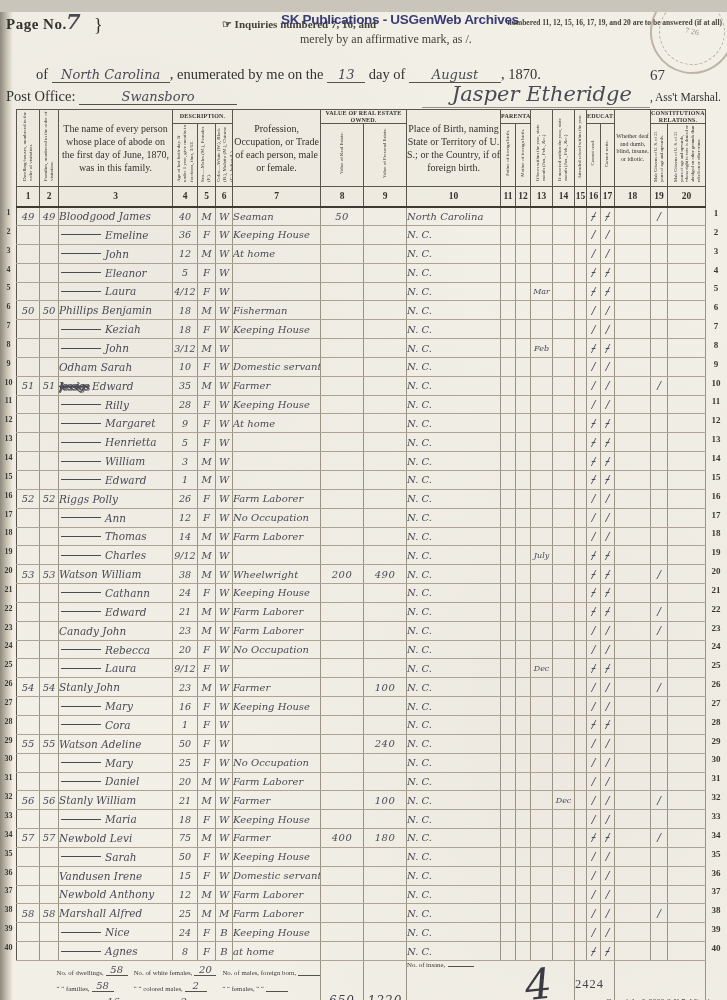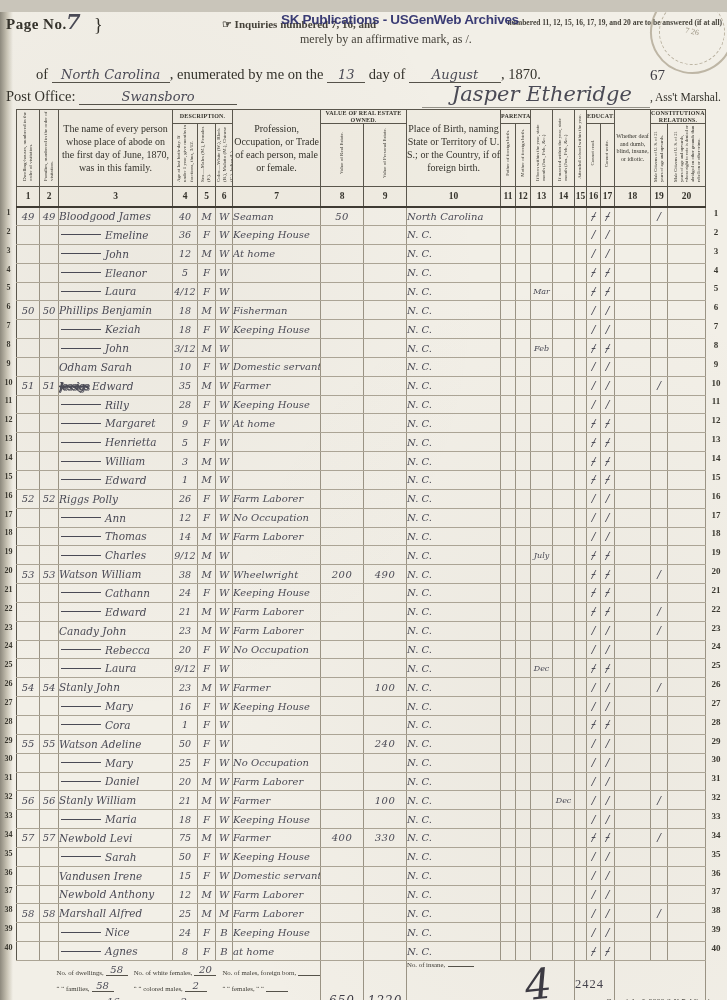--- a/index.html
+++ b/index.html
@@ -921,21 +921,21 @@
         </tr>
         <tr>
           <td class="num hw">57</td>
           <td class="num hw">57</td>
           <td class="name hw"><span>Newbold Levi</span></td>
           <td class="age hw">75</td>
           <td class="sx hw">M</td>
           <td class="sx hw">W</td>
           <td class="occ hw">Farmer</td>
           <td class="val hw">400</td>
-          <td class="val hw">330</td>
+          <td class="val hw">180</td>
           <td class="bp hw">N. C.</td>
           <td></td>
           <td></td>
           <td class="mo hw"></td>
           <td class="mo hw"></td>
           <td></td>
           <td class="mk hw strike">∕</td>
           <td class="mk hw strike">∕</td>
           <td></td>
           <td class="mk hw">∕</td>

